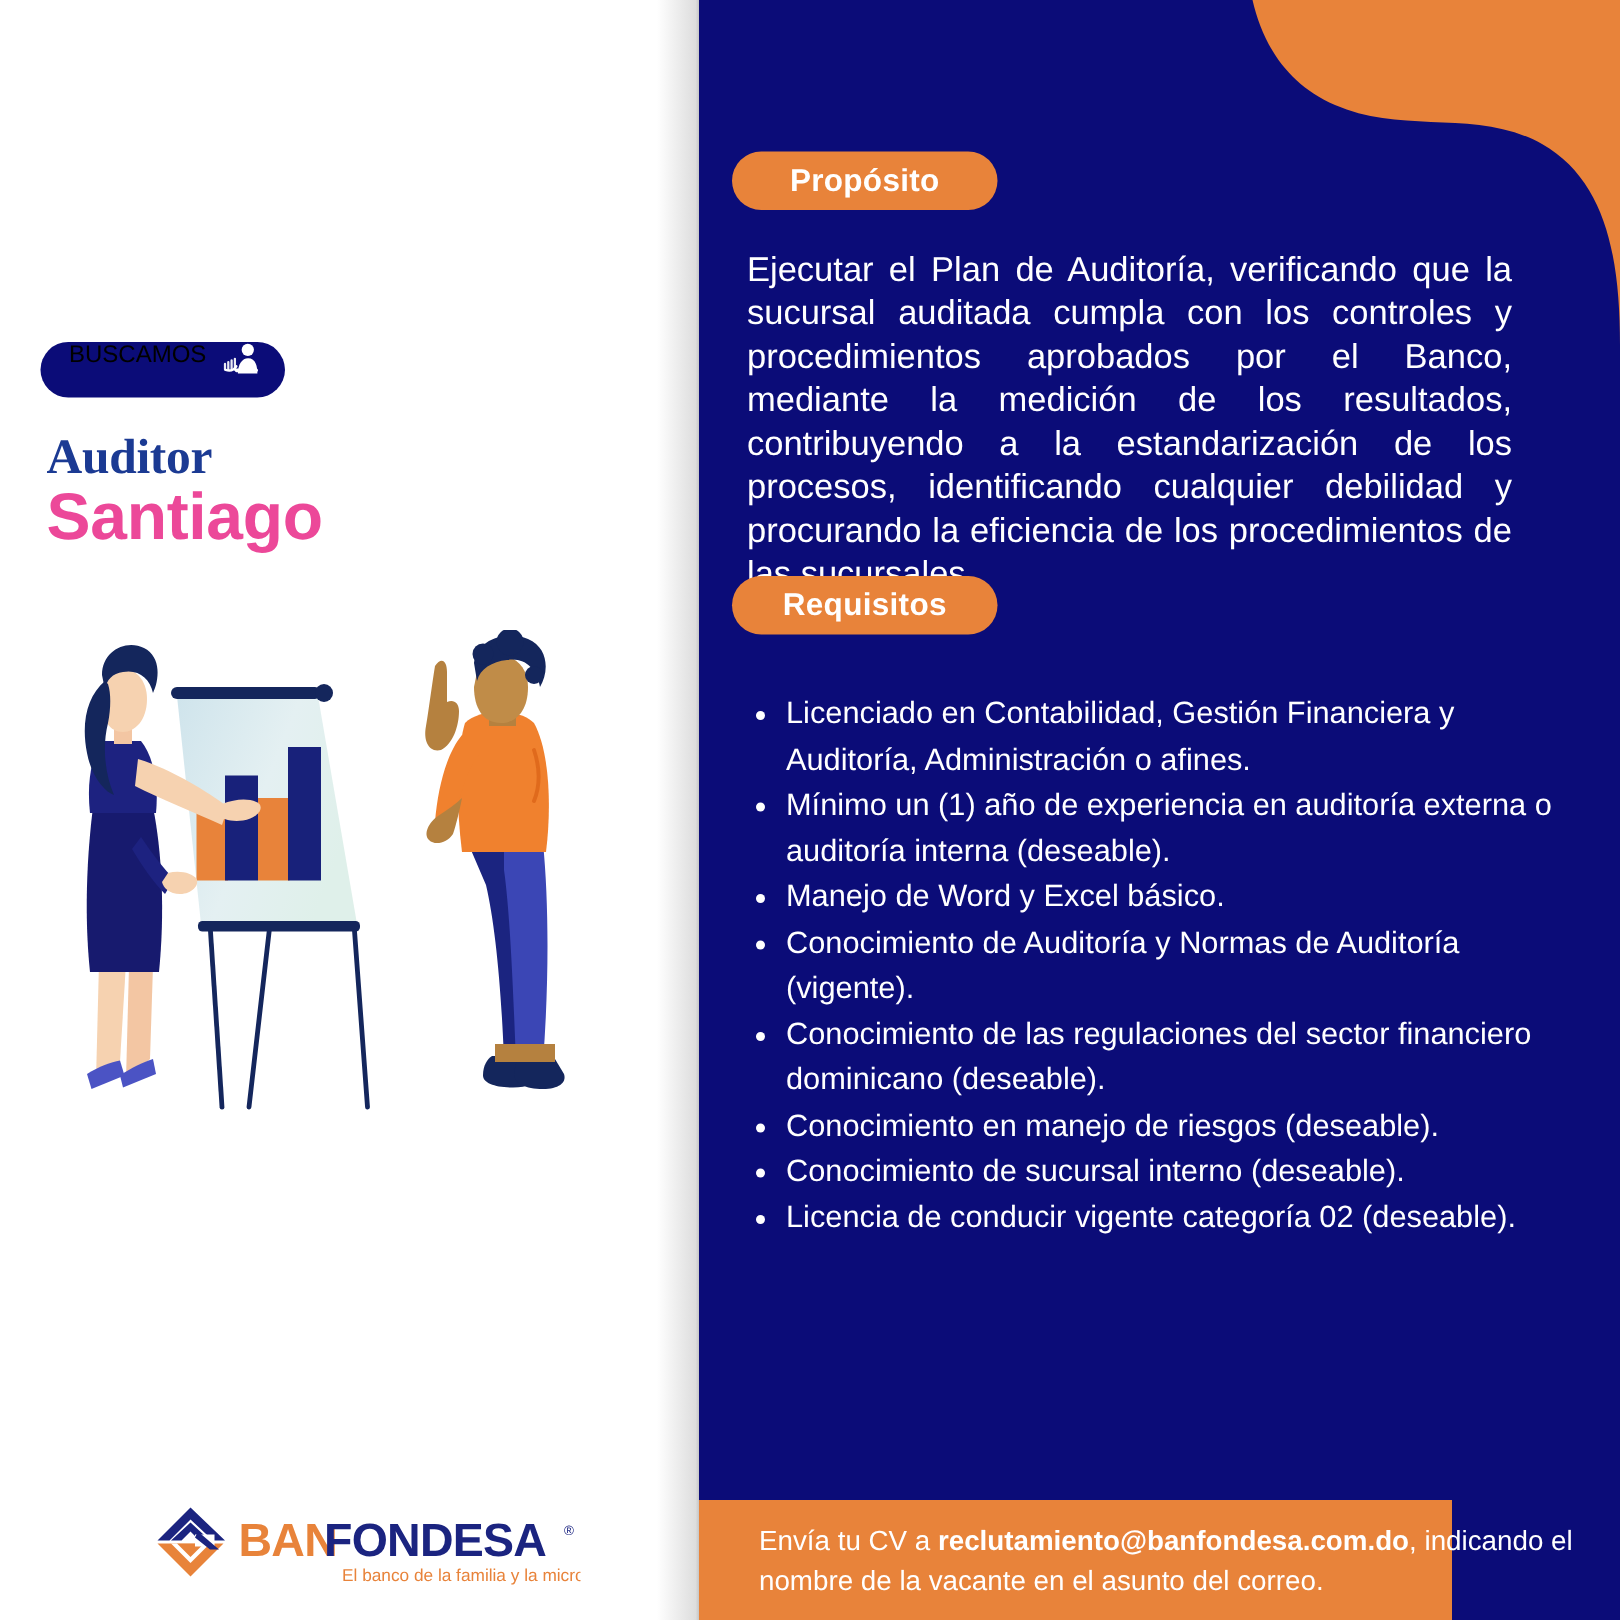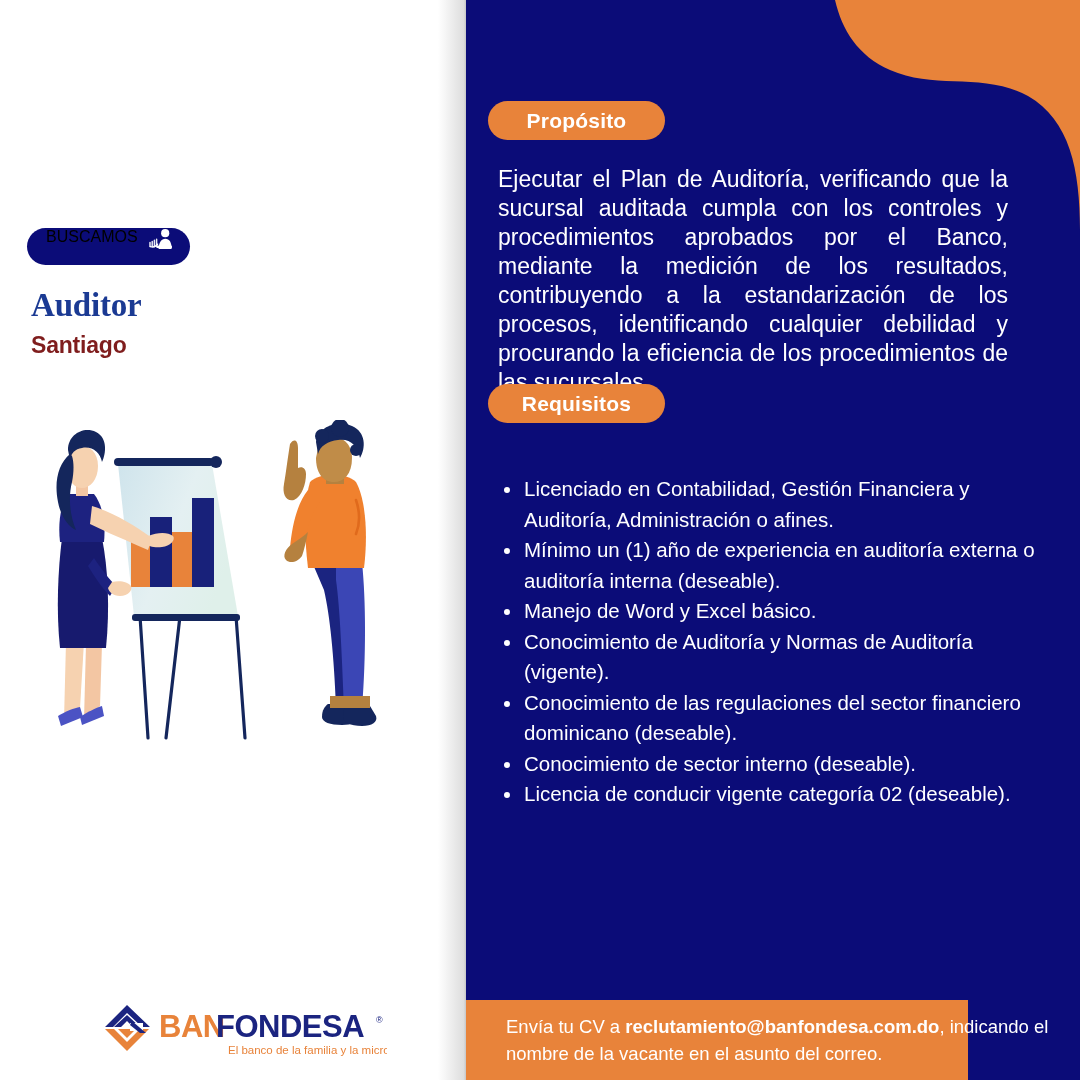--- a/index.html
+++ b/index.html
@@ -58,23 +58,23 @@
     font-size: 33px;
     font-weight: bold;
     color: #1b3a93;
     line-height: 40px;
     letter-spacing: -0.2px;
     font-family: Liberation Serif, serif;
   }
   .job-location {
     position: absolute;
     left: 31px; top: 325px;
-    font-size: 23px;
+    font-size: 44px;
     font-weight: bold;
-    color: #7f1d1d;
+    color: #ec4899;
     line-height: 40px;
     letter-spacing: -0.2px;
   }
 
   .illustration {
     position: absolute;
     left: 40px; top: 420px;
     width: 360px; height: 330px;
   }
 
@@ -126,21 +126,21 @@
     width: 510px;
     color: #ffffff;
     font-size: 23px;
     line-height: 29px;
     text-align: justify;
     text-justify: inter-word;
   }
 
   .req-list {
     position: absolute;
-    left: 30px; top: 474px;
+    left: 30px; top: 461px;
     width: 545px;
     margin: 0;
     padding: 0;
     list-style: none;
   }
   .req-list li {
     position: relative;
     color: #ffffff;
     font-size: 20.5px;
     line-height: 30.5px;
@@ -194,21 +194,22 @@
     <div class="section-pill" id="pill-requisitos">
       <span>Requisitos</span>
     </div>
 
     <ul class="req-list" id="req-list">
         <li>Licenciado en Contabilidad, Gestión Financiera y Auditoría, Administración o afines.</li>
         <li>Mínimo un (1) año de experiencia en auditoría externa o auditoría interna (deseable).</li>
         <li>Manejo de Word y Excel básico.</li>
         <li>Conocimiento de Auditoría y Normas de Auditoría (vigente).</li>
         <li>Conocimiento de las regulaciones del sector financiero dominicano (deseable).</li>
-        <li>Conocimiento de sector interno (deseable).</li>
+        <li>Conocimiento en manejo de riesgos (deseable).</li>
+        <li>Conocimiento de sucursal interno (deseable).</li>
         <li>Licencia de conducir vigente categoría 02 (deseable).</li>
       </ul>
   </div>
 
   <div class="left-panel">
 
     <div class="buscamos-badge">
       <span>BUSCAMOS</span>
       <svg class="buscamos-icon" width="26" height="22" viewBox="0 0 26 22">
         <circle cx="17.2" cy="5.2" r="4.1" fill="#ffffff"></circle>

